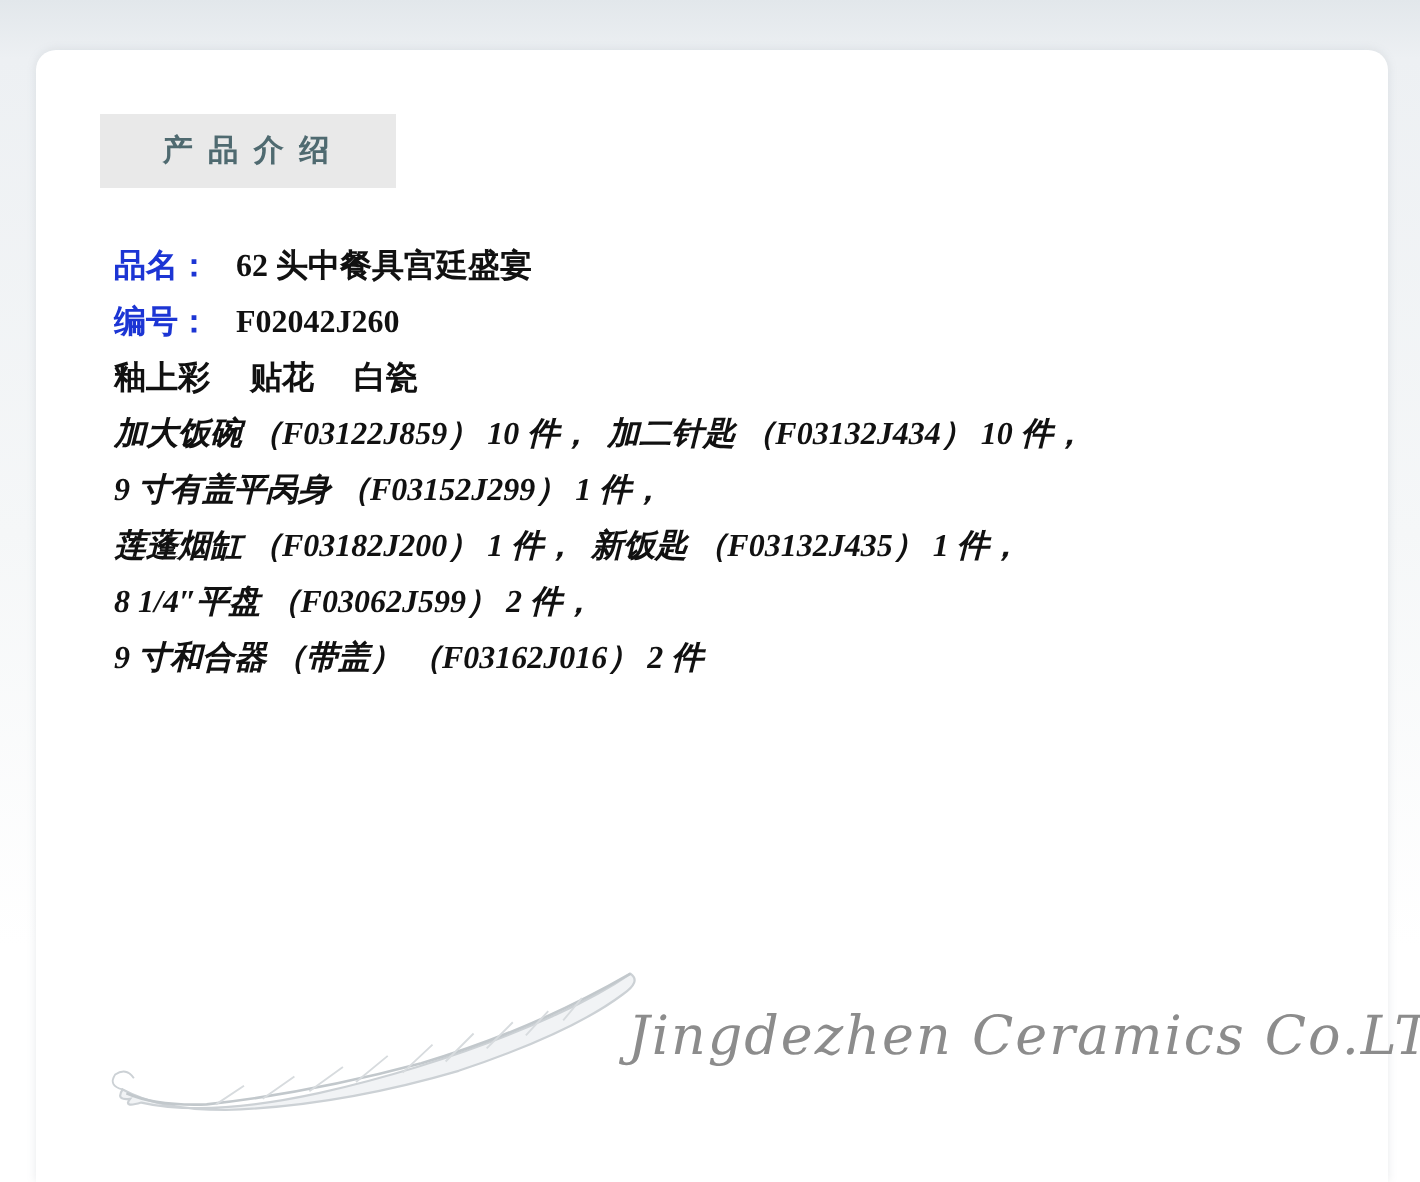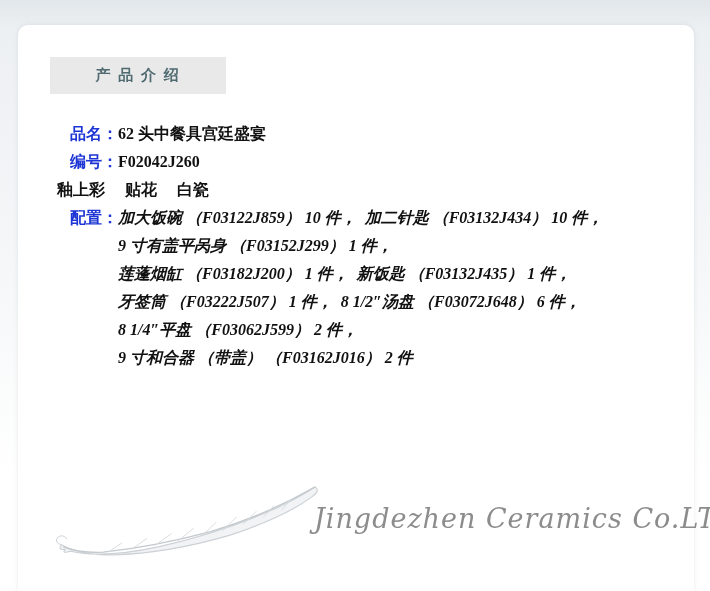--- a/index.html
+++ b/index.html
@@ -7,33 +7,33 @@
     width:710px;height:591px;position:relative;overflow:hidden;
     background:linear-gradient(180deg,#e2e7eb 0%,#edf0f3 5%,#f5f7f8 45%,#ffffff 80%);
     font-family:"Liberation Serif","DejaVu Serif",serif;
   }
   .card{
     position:absolute;left:18px;top:25px;right:16px;bottom:0;
     background:#ffffff;border-radius:10px 10px 0 0;
     box-shadow:0 0 5px rgba(130,140,150,0.18);
   }
   .header-box{
-    position:absolute;left:32px;top:32px;width:176px;height:37px;
+    position:absolute;left:32px;top:32px;width:148px;height:37px;
     background:#e9e9e9;display:flex;align-items:center;justify-content:center;
   }
   .header-box span{
     color:#4f6a70;font-size:15px;font-weight:bold;letter-spacing:2px;white-space:pre;
   }
   .content{
     position:absolute;left:39px;top:95px;right:4px;
     font-size:16px;font-weight:bold;color:#111111;
   }
   .row{display:flex;align-items:flex-start;line-height:28px;}
   .row .label{
-    color:#1c35d4;width:61px;flex-shrink:0;white-space:pre;text-align:right;
+    color:#1c35d4;width:61px;flex-shrink:0;white-space:pre;
   }
   .row .value{white-space:pre;}
   .config-lines{display:flex;flex-direction:column;}
   .config-line{white-space:pre;line-height:28px;font-style:italic;}
   .feather{
     position:absolute;left:28px;top:460px;width:292px;height:84px;
   }
   .company{
     position:absolute;left:296px;top:478px;
     font-family:"DejaVu Serif","Liberation Serif",serif;
@@ -59,26 +59,24 @@
     <div class="row">
       <span class="label">编号：</span>
       <span class="value">F02042J260</span>
     </div>
 
     <div class="row">
       <span class="value">釉上彩　 贴花　 白瓷</span>
     </div>
 
     <div class="row">
-      <span class="label">配置：</span>
       <div class="config-lines">
         <div class="config-line">加大饭碗 （F03122J859） 10 件，  加二针匙 （F03132J434） 10 件，</div>
         <div class="config-line">9 寸有盖平呙身 （F03152J299） 1 件，</div>
         <div class="config-line">莲蓬烟缸 （F03182J200） 1 件，  新饭匙 （F03132J435） 1 件，</div>
-        <div class="config-line">牙签筒 （F03222J507） 1 件，  8 1/2″汤盘 （F03072J648） 6 件，</div>
         <div class="config-line">8 1/4″平盘 （F03062J599） 2 件，</div>
         <div class="config-line">9 寸和合器 （带盖） （F03162J016） 2 件</div>
       </div>
     </div>
 
   </div>
 
   <svg class="feather" viewBox="0 0 300 90" xmlns="http://www.w3.org/2000/svg">
     <path d="M10,64 Q6,70 14,69 Q10,74 20,71 Q55,79 115,66 Q185,50 242,24 Q266,13 282,2 Q288,6 278,13 Q250,34 190,54 Q125,73 65,75 Q30,75 10,64 Z" fill="#f1f3f5" stroke="#ccd1d5" stroke-width="1.2"></path>
     <path d="M282,2 Q230,32 170,50 Q110,66 55,72 Q28,73 12,66" fill="none" stroke="#c2c8cc" stroke-width="1.4"></path>

